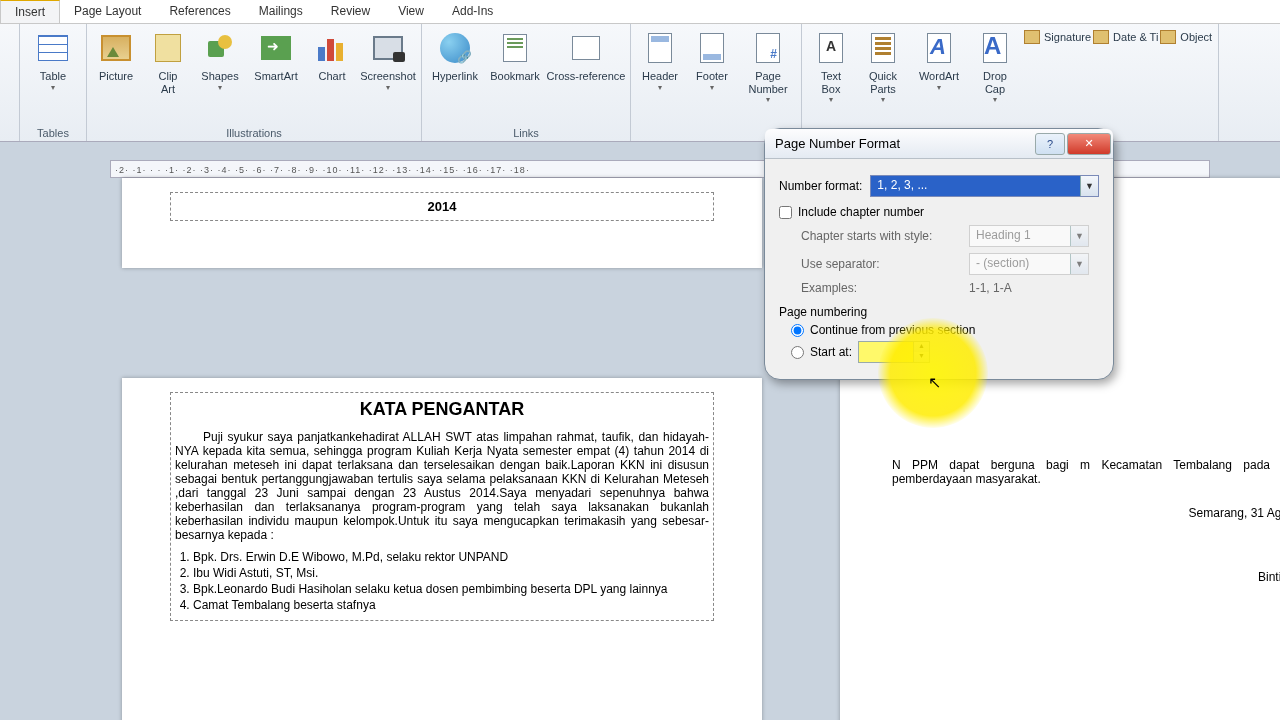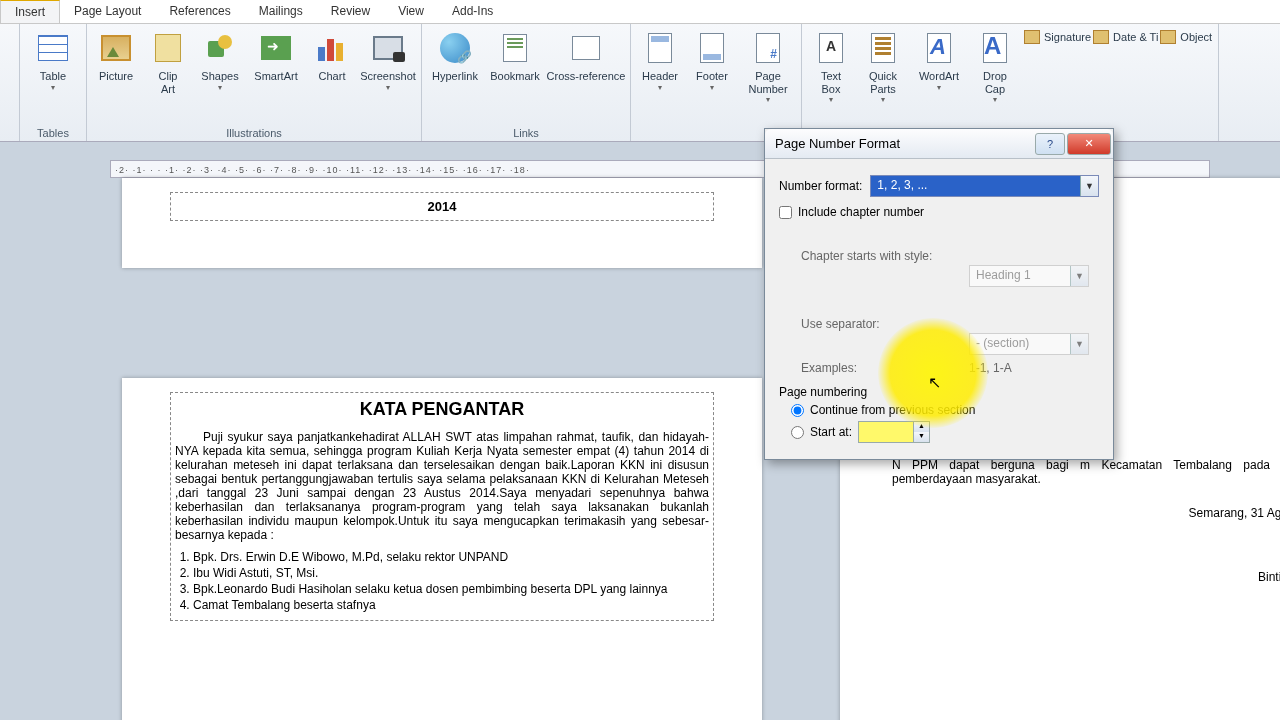--- a/index.html
+++ b/index.html
@@ -35,38 +35,38 @@
 
 .textframe { border: 1px dashed #888; margin: 14px 48px; padding: 6px 4px; }
 .page1 .textframe { text-align: center; font-family: "Times New Roman", serif; font-size: 13px; }
 .page2 .textframe { font-family: "Times New Roman", serif; font-size: 12px; text-align: justify; }
 .page2 h3 { text-align: center; font-weight: bold; font-size: 18px; margin-bottom: 10px; }
 .page2 ol { margin: 8px 0 0 18px; }
 .page2 ol li { margin: 2px 0; }
 .page3 .textframe { font-family: "Times New Roman", serif; font-size: 12px; text-align: justify; border: none; }
 
 
-.dialog { position: absolute; top: 128px; left: 764px; width: 350px; background: #f0f0f0; border: 1px solid #7a8a9a; border-radius: 0; box-shadow: 3px 4px 10px rgba(0,0,0,.35); z-index: 50; font-size: 12px; }
+.dialog { position: absolute; top: 128px; left: 764px; width: 350px; background: #f0f0f0; border: 1px solid #7a8a9a; border-radius: 16px; box-shadow: 3px 4px 10px rgba(0,0,0,.35); z-index: 50; font-size: 12px; }
 .dlg-title { display: flex; align-items: center; height: 30px; background: linear-gradient(#fdfdfe,#e4eaf2); border-bottom: 1px solid #b8c0c8; border-radius: 6px 6px 0 0; padding-left: 10px; font-size: 13px; }
 .dlg-title .spacer { flex: 1; }
 .dlg-title .tbtn { width: 30px; height: 22px; margin-right: 2px; display: flex; align-items: center; justify-content: center; border: 1px solid #9aa; border-radius: 3px; font-size: 11px; cursor: pointer; }
 .dlg-title .help { background: linear-gradient(#eaf2fb,#cfe0f2); color: #2a4a8a; }
 .dlg-title .close { background: linear-gradient(#f28a7a,#d03a2a); color: #fff; width: 44px; }
 .dlg-body { padding: 10px 14px 12px; }
 .row { display: flex; align-items: center; margin: 6px 0; gap: 8px; }
 .row label { flex: 0 0 auto; }
 .combo { flex: 1; display: flex; height: 22px; border: 1px solid #7a8ab8; background: #fff; }
 .combo.sel { background: #2a62c8; color: #fff; }
 .combo .val { flex: 1; padding: 2px 6px; font-size: 12px; }
 .combo .arrow { width: 18px; border-left: 1px solid #8aa; background: linear-gradient(#f4f7fb,#d8e2ee); display: flex; align-items: center; justify-content: center; font-size: 9px; color: #333; }
 .combo.disabled { opacity: .6; border-color: #bbb; }
 .chk { display: flex; align-items: center; gap: 6px; margin: 8px 0 6px; }
 .chk input { width: 13px; height: 13px; }
 .indent { margin-left: 22px; color: #666; }
-.indent .combo { max-width: 120px; margin-top: 40px; }
+.indent .combo { max-width: 120px; }
 .indent label { width: 160px; display: inline-block; }
 .section-lbl { margin-top: 10px; font-size: 12px; }
 .radio-row { display: flex; align-items: center; gap: 6px; margin: 4px 0 4px 12px; }
 .spin { width: 72px; height: 22px; display: flex; border: 1px solid #9aa; background: #fff; }
 .spin .sval { flex: 1; }
 .spin .arrows { width: 16px; display: flex; flex-direction: column; border-left: 1px solid #9aa; }
 .spin .arrows div { flex: 1; font-size: 7px; text-align: center; background: linear-gradient(#f4f7fb,#d8e2ee); }
 .spin.hl { background: #fff96a; }
 .dlg-buttons { display: flex; justify-content: flex-end; gap: 12px; margin-top: 14px; }
 .dlg-buttons button { width: 84px; height: 26px; border: 1px solid #8a9aac; border-radius: 3px; background: linear-gradient(#fdfdfe,#e2e8ef); font-size: 12px; cursor: pointer; }

